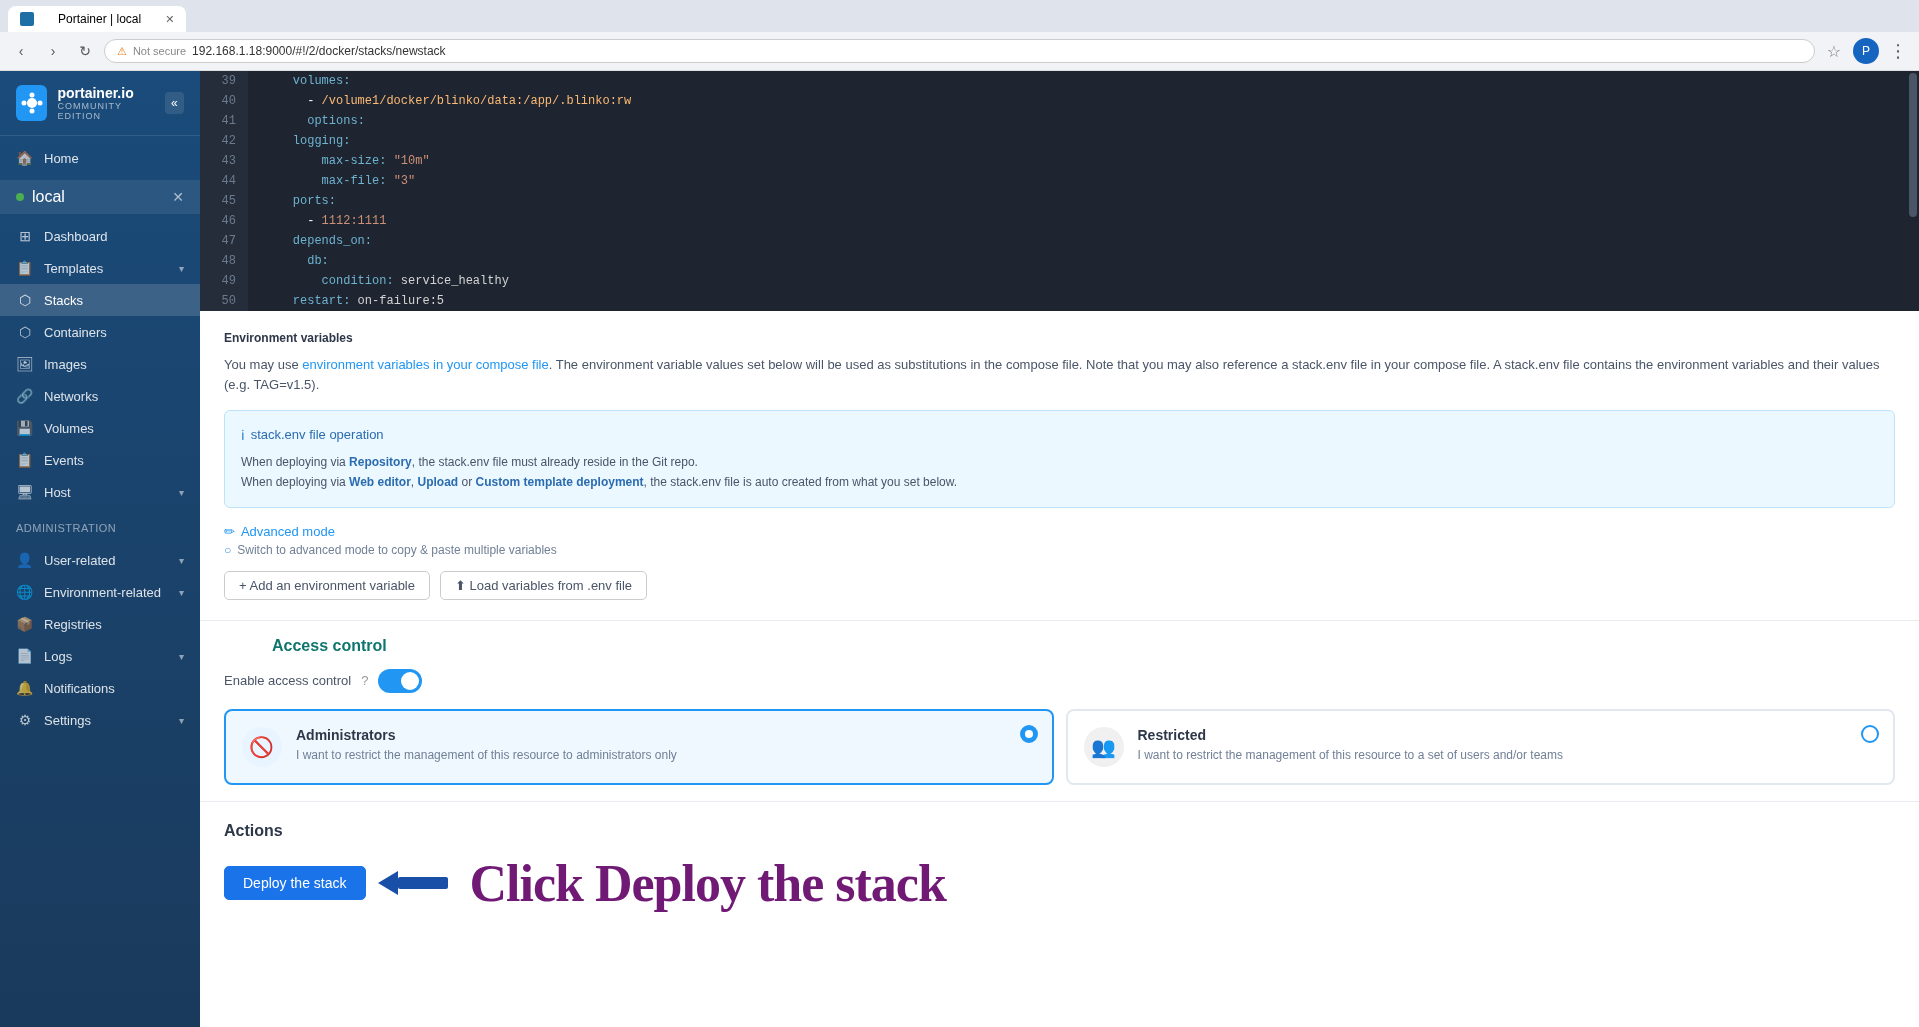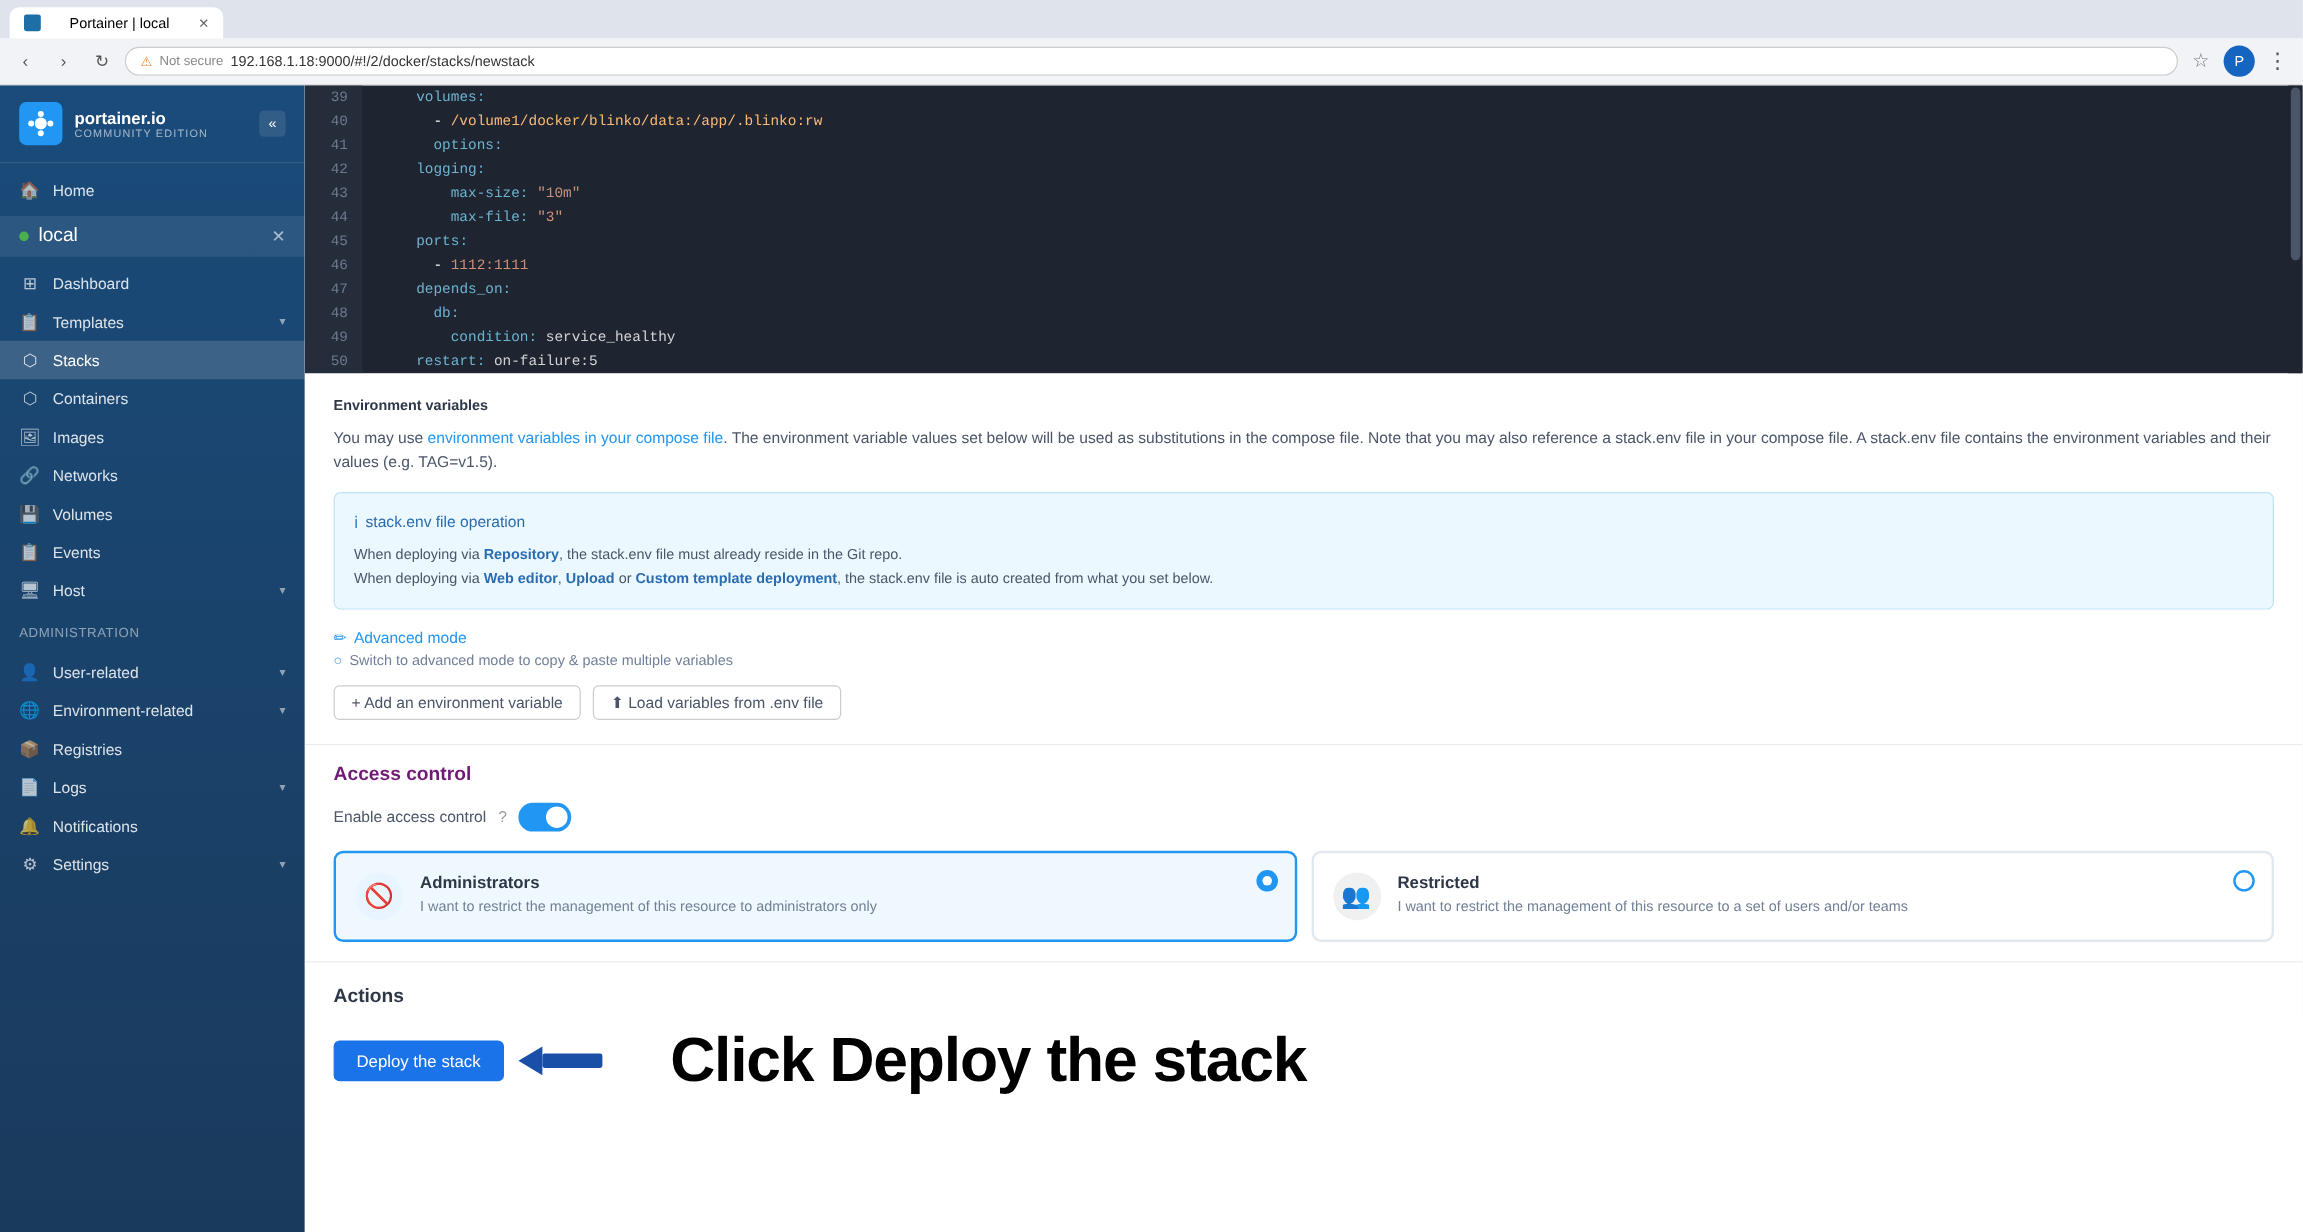--- a/index.html
+++ b/index.html
@@ -17,21 +17,21 @@
     .browser-address-bar .security-icon { color: #e67e22; font-size: 11px; }
     .browser-address-url { color: #333; font-size: 12px; }
     .browser-star { width: 26px; height: 26px; display: flex; align-items: center; justify-content: center; color: #777; font-size: 16px; }
     .browser-profile { width: 26px; height: 26px; border-radius: 50%; background: #1565c0; display: flex; align-items: center; justify-content: center; color: white; font-size: 12px; }
     .browser-menu-btn { width: 26px; height: 26px; display: flex; align-items: center; justify-content: center; color: #555; font-size: 18px; cursor: pointer; }
 
     
     .app-container { display: flex; flex: 1; overflow: hidden; }
 
     
-    .sidebar { width: 254px; background: linear-gradient(180deg, #1a4b7a 0%, #1a3a5c 100%); color: #fff; display: flex; flex-direction: column; overflow-y: auto; flex-shrink: 0; }
+    .sidebar { width: 200px; background: linear-gradient(180deg, #1a4b7a 0%, #1a3a5c 100%); color: #fff; display: flex; flex-direction: column; overflow-y: auto; flex-shrink: 0; }
     .sidebar-logo { padding: 14px 16px; display: flex; align-items: center; gap: 10px; border-bottom: 1px solid rgba(255,255,255,0.1); }
     .sidebar-logo-icon { width: 36px; height: 36px; background: #2196f3; border-radius: 6px; display: flex; align-items: center; justify-content: center; }
     .sidebar-logo-text { display: flex; flex-direction: column; }
     .sidebar-logo-main { font-size: 14px; font-weight: 600; color: #fff; }
     .sidebar-logo-sub { font-size: 9px; color: rgba(255,255,255,0.6); letter-spacing: 1px; text-transform: uppercase; }
     .sidebar-collapse-btn { margin-left: auto; background: rgba(255,255,255,0.1); border: none; color: #fff; border-radius: 4px; width: 22px; height: 22px; cursor: pointer; display: flex; align-items: center; justify-content: center; font-size: 12px; }
     .sidebar-section { padding: 6px 0; }
     .sidebar-item { display: flex; align-items: center; gap: 10px; padding: 8px 16px; cursor: pointer; color: rgba(255,255,255,0.85); font-size: 13px; transition: background 0.15s; }
     .sidebar-item.active { background: rgba(255,255,255,0.15); color: #fff; }
     .sidebar-item-icon { width: 18px; text-align: center; font-size: 14px; opacity: 0.8; }
@@ -74,21 +74,21 @@
     .advanced-mode { display: flex; align-items: center; gap: 6px; font-size: 13px; color: #2196f3; cursor: pointer; margin-bottom: 4px; }
     .advanced-mode-hint { display: flex; align-items: center; gap: 6px; font-size: 12px; color: #718096; margin-bottom: 14px; }
     .advanced-mode-hint .hint-icon { color: #4299e1; font-size: 12px; }
 
     
     .btn { padding: 6px 14px; border-radius: 5px; font-size: 13px; cursor: pointer; border: 1px solid #ccc; background: #fff; display: inline-flex; align-items: center; gap: 6px; color: #4a5568; }
     .btn-primary { background: #1a73e8; color: #fff; border-color: #1a73e8; font-weight: 500; padding: 8px 18px; font-size: 14px; }
 
     
     .access-control-section { padding: 16px 24px; border-top: 1px solid #e8ecf0; }
-    .access-control-title { font-size: 16px; font-weight: 600; color: #701a75; margin-bottom: 14px; }
+    .access-control-title { font-size: 16px; font-weight: 600; color: #0f766e; margin-bottom: 14px; margin-left: 48px; }
     .enable-row { display: flex; align-items: center; gap: 10px; font-size: 13px; color: #4a5568; margin-bottom: 16px; }
     .toggle { position: relative; display: inline-block; width: 44px; height: 24px; }
     .toggle input { opacity: 0; width: 0; height: 0; }
     .toggle-slider { position: absolute; cursor: pointer; top: 0; left: 0; right: 0; bottom: 0; background: #2196f3; border-radius: 24px; transition: 0.3s; }
     .toggle-slider:before { position: absolute; content: ""; height: 18px; width: 18px; left: 3px; bottom: 3px; background: white; border-radius: 50%; transition: 0.3s; transform: translateX(20px); }
 
     .access-cards { display: flex; gap: 12px; }
     .access-card { flex: 1; border: 2px solid #e2e8f0; border-radius: 8px; padding: 16px; display: flex; align-items: flex-start; gap: 14px; position: relative; cursor: pointer; }
     .access-card.selected { border-color: #2196f3; background: #f0f8ff; }
     .access-card-radio { position: absolute; top: 14px; right: 14px; width: 18px; height: 18px; border-radius: 50%; border: 2px solid #2196f3; background: #fff; display: flex; align-items: center; justify-content: center; }
@@ -99,21 +99,21 @@
     .access-card-title { font-size: 14px; font-weight: 600; color: #2d3748; margin-bottom: 4px; }
     .access-card-desc { font-size: 12px; color: #718096; line-height: 1.4; }
 
     
     .actions-section { padding: 20px 24px 30px; border-top: 1px solid #e8ecf0; }
     .actions-title { font-size: 16px; font-weight: 600; color: #2d3748; margin-bottom: 14px; }
     .actions-row { display: flex; align-items: center; gap: 16px; }
 
     
     .click-overlay { display: flex; align-items: center; gap: 12px; }
-    .click-text { font-size: 52px; font-weight: 800; color: #000000; letter-spacing: -1px; font-family: Liberation Sans, sans-serif; margin-left: 35px; }
+    .click-text { font-size: 52px; font-weight: 800; color: #701a75; letter-spacing: -1px; font-family: Liberation Serif, serif; }
 
     
     .env-buttons { display: flex; gap: 10px; margin-top: 8px; }
   </style>
 </head>
 <body>
 
 <div>
   <div class="browser-chrome">
     <div class="browser-tab-bar">

